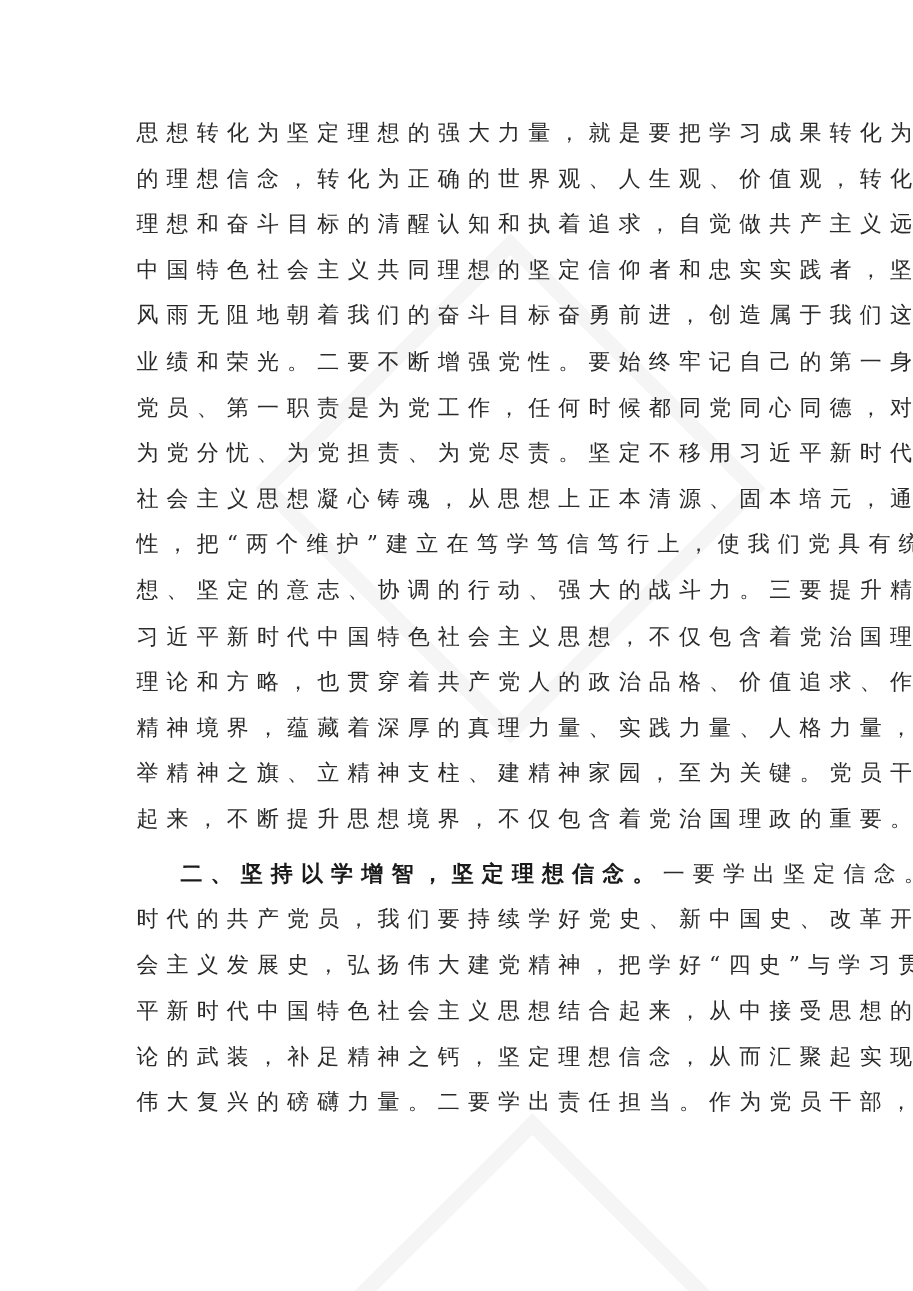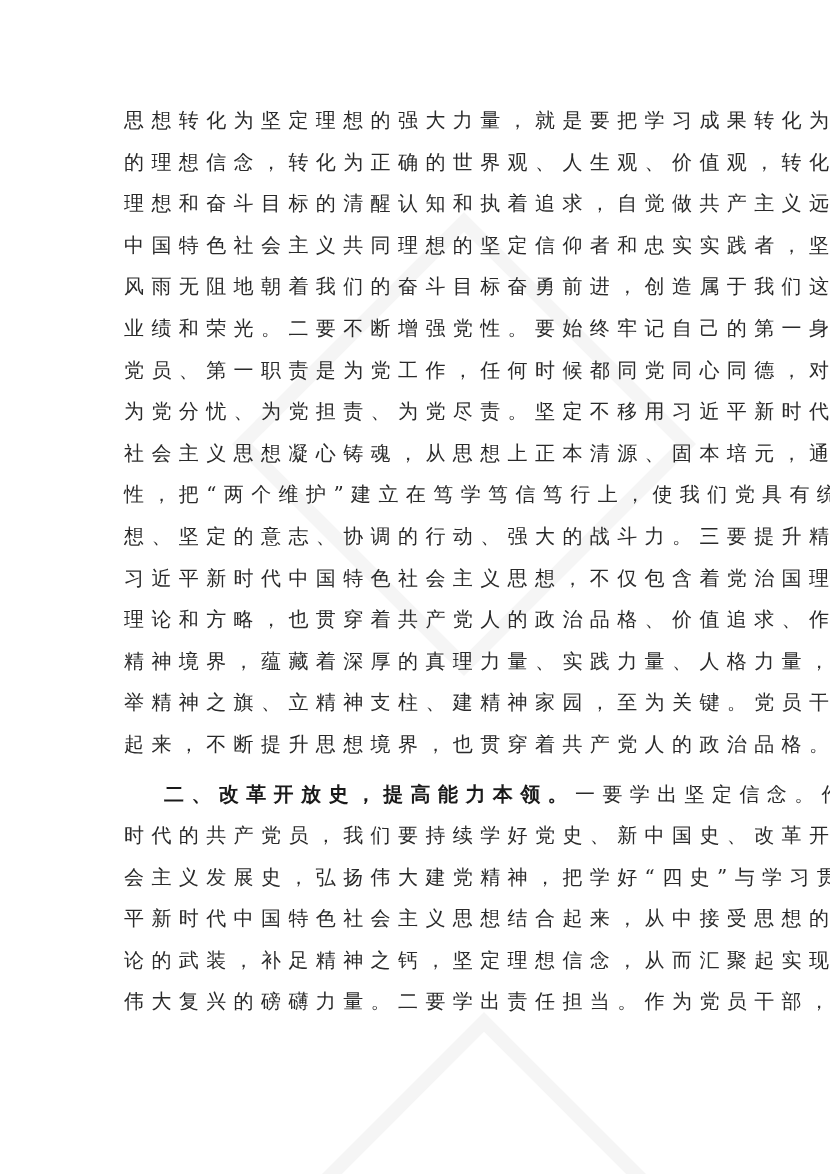--- a/index.html
+++ b/index.html
@@ -42,24 +42,24 @@
     <span class="line">业绩和荣光。二要不断增强党性。要始终牢记自己的第一身份是共产</span>
     <span class="line">党员、第一职责是为党工作，任何时候都同党同心同德，对党忠诚、</span>
     <span class="line">为党分忧、为党担责、为党尽责。坚定不移用习近平新时代中国特色</span>
     <span class="line">社会主义思想凝心铸魂，从思想上正本清源、固本培元，通过锤炼党</span>
     <span class="line">性，把“两个维护”建立在笃学笃信笃行上，使我们党具有统一的思</span>
     <span class="line">想、坚定的意志、协调的行动、强大的战斗力。三要提升精神境界。</span>
     <span class="line">习近平新时代中国特色社会主义思想，不仅包含着党治国理政的重要</span>
     <span class="line">理论和方略，也贯穿着共产党人的政治品格、价值追求、作风操守和</span>
     <span class="line">精神境界，蕴藏着深厚的真理力量、实践力量、人格力量，对于我们</span>
     <span class="line">举精神之旗、立精神支柱、建精神家园，至为关键。党员干部要成长</span>
-    <span class="line">起来，不断提升思想境界，也贯穿着共产党人的政治品格。</span>
+    <span class="line">起来，不断提升思想境界，不仅包含着党治国理政的重要。</span>
 
     <div class="para-gap"></div>
 
-    <span class="line indent"><span class="bold">二、改革开放史，提高能力本领。</span><span>一要学出坚定信念。作为新</span></span>
+    <span class="line indent"><span class="bold">二、坚持以学增智，坚定理想信念。</span><span>一要学出坚定信念。作为新</span></span>
     <span class="line">时代的共产党员，我们要持续学好党史、新中国史、改革开放史、社</span>
     <span class="line">会主义发展史，弘扬伟大建党精神，把学好“四史”与学习贯彻习近</span>
     <span class="line">平新时代中国特色社会主义思想结合起来，从中接受思想的洗礼、理</span>
     <span class="line">论的武装，补足精神之钙，坚定理想信念，从而汇聚起实现中华民族</span>
     <span class="line">伟大复兴的磅礴力量。二要学出责任担当。作为党员干部，我们要勇</span>
   </div>
 </div>
 
 </body></html>

